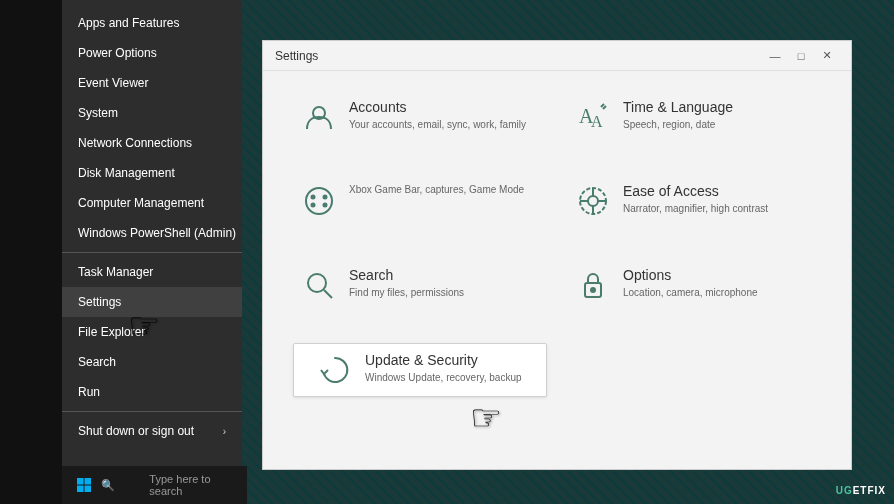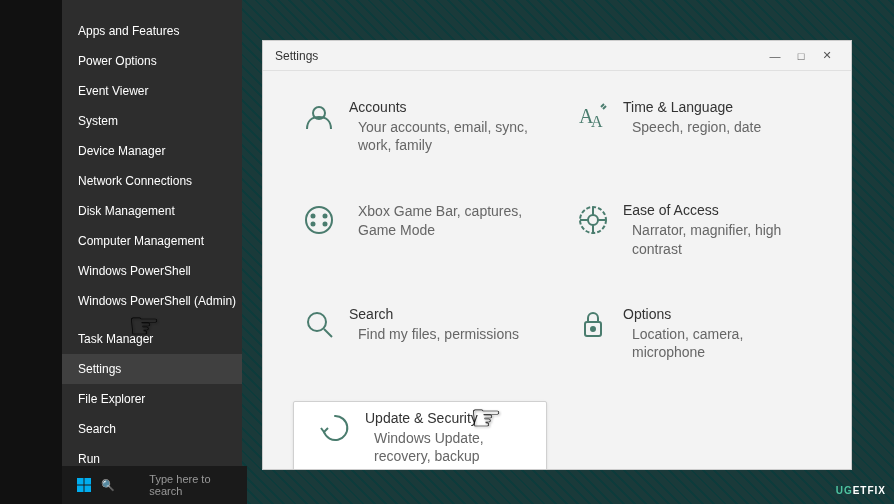--- a/index.html
+++ b/index.html
@@ -22,21 +22,21 @@
     
     .context-menu {
       position: absolute;
       left: 62px;
       top: 0;
       width: 180px;
       height: 504px;
       background: #2d2d2d;
       display: flex;
       flex-direction: column;
-      padding: 16px 0;
+      padding: 8px 0;
     }
 
     .menu-item {
       padding: 8px 16px;
       color: #ffffff;
       font-size: 12px;
       cursor: pointer;
       display: flex;
       align-items: center;
       justify-content: space-between;
@@ -170,24 +170,23 @@
     }
 
     .settings-title {
       font-size: 14px;
       color: #333;
       font-weight: 400;
       margin-bottom: 3px;
     }
 
     .settings-subtitle {
-      font-size: 14px;
+      font-size: 10px;
       color: #666;
       line-height: 1.3;
-      margin-left: 9px;
     }
 
     
     .cursor {
       position: absolute;
       width: 40px;
       height: 48px;
       pointer-events: none;
       z-index: 9999;
     }
@@ -238,33 +237,27 @@
   <div class="menu-item">
     <span>Power Options</span>
   </div>
   <div class="menu-item">
     <span>Event Viewer</span>
   </div>
   <div class="menu-item">
     <span>System</span>
   </div>
   <div class="menu-item">
-    <span>Device Manager</span>
-  </div>
-  <div class="menu-item">
     <span>Network Connections</span>
   </div>
   <div class="menu-item">
     <span>Disk Management</span>
   </div>
   <div class="menu-item">
     <span>Computer Management</span>
-  </div>
-  <div class="menu-item">
-    <span>Windows PowerShell</span>
   </div>
   <div class="menu-item">
     <span>Windows PowerShell (Admin)</span>
   </div>
   <div class="menu-separator"></div>
   <div class="menu-item">
     <span>Task Manager</span>
   </div>
   <div class="menu-item active">
     <span>Settings</span>

